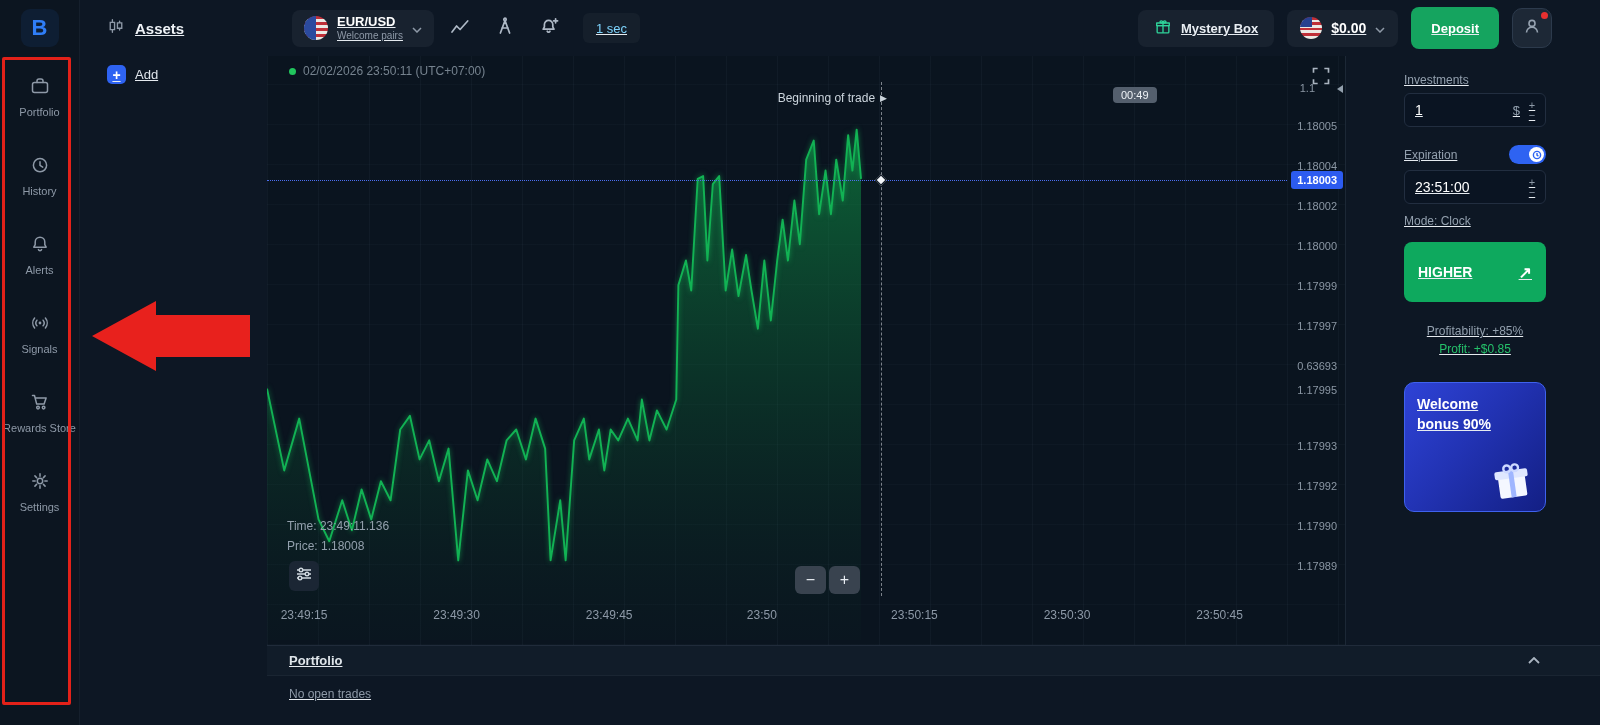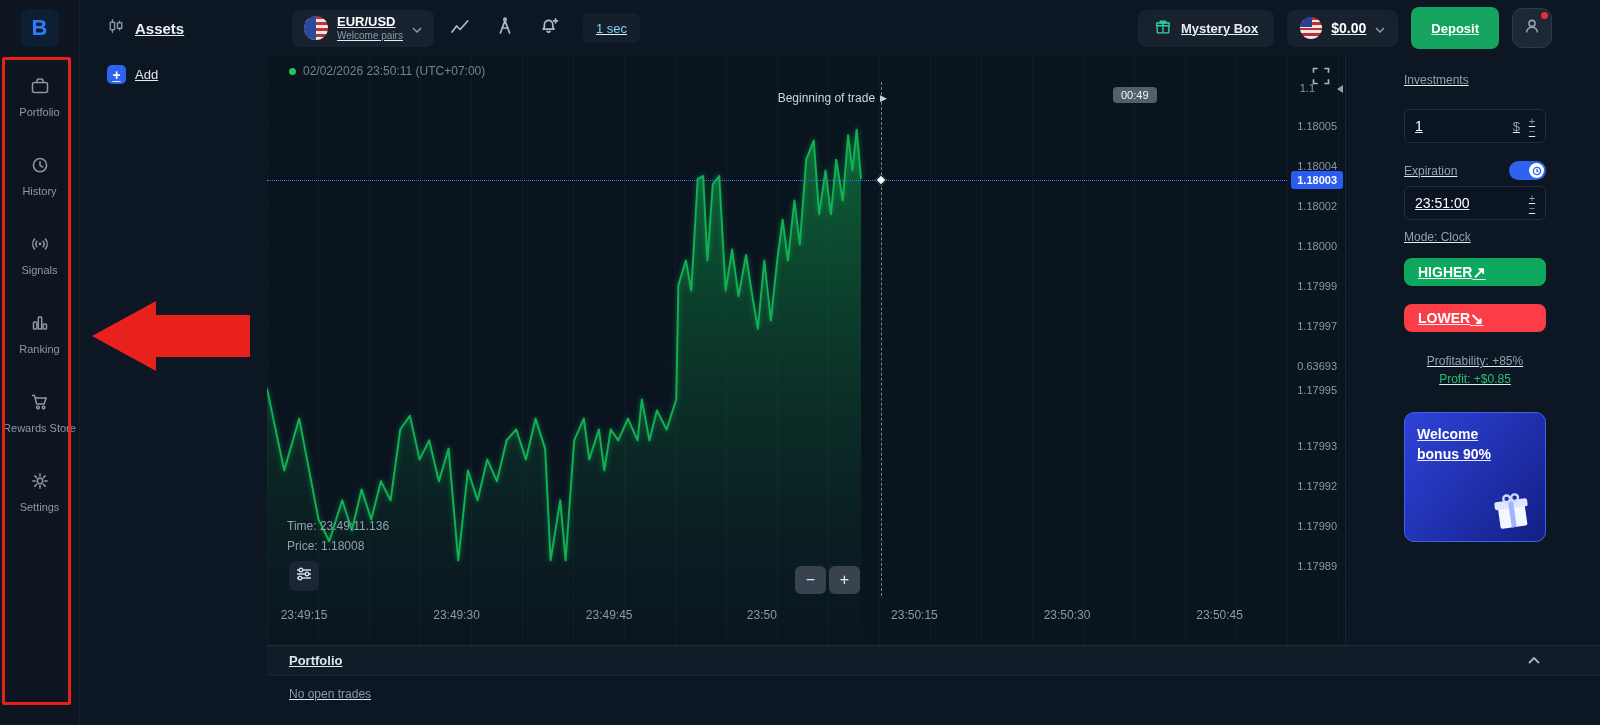--- a/index.html
+++ b/index.html
@@ -119,35 +119,35 @@
                         justify-content:center; cursor:pointer; z-index:6; }
   .chart-settings-btn svg { stroke:#cfd7de; stroke-width:1.4; }
   .zoom-group { position:absolute; left:528px; top:510px; display:flex; gap:3px; z-index:6; }
   .zoom-btn { width:31px; height:28px; background:#39434f; color:#e8edf2; border-radius:6px;
               display:flex; align-items:center; justify-content:center; font-size:16px; cursor:pointer; }
   .time-label { position:absolute; top:552px; transform:translateX(-50%); font-size:12px;
                 color:#8d99a7; z-index:4; white-space:nowrap; }
 
   
   .trade-panel { width:218px; flex-shrink:0; background:#0d1724; padding:17px 54px 0 22px; }
-  .tp-label { font-size:12px; color:#93a0ae; margin-bottom:22px; }
+  .tp-label { font-size:12px; color:#93a0ae; margin-bottom:6px; }
   .tp-input { height:34px; background:#0a1422; border:1px solid #222e40; border-radius:6px;
               display:flex; align-items:center; padding:0 6px 0 10px; cursor:text; }
   .tp-value { font-size:14px; color:#fff; flex:1; }
   .tp-cur { font-size:13px; color:#93a0ae; margin-right:5px; }
   .stepper { display:flex; flex-direction:column; width:14px; }
   .stepper span { font-size:11px; line-height:10px; color:#8d99a7; text-align:center; cursor:pointer; }
   .tp-row { display:flex; align-items:center; justify-content:space-between; margin-top:18px; margin-bottom:6px; }
   .toggle { width:37px; height:19px; background:#2e63f2; border-radius:10px; position:relative; cursor:pointer; }
   .toggle .knob { position:absolute; right:2px; top:2px; width:15px; height:15px; background:#fff;
                   border-radius:50%; display:flex; align-items:center; justify-content:center; }
   .toggle .knob svg { stroke:#2e63f2; fill:none; stroke-width:1.4; }
   .mode-text { font-size:12px; color:#93a0ae; margin:10px 0 14px; }
-  .btn-trade { height:28px; border-radius:8px; display:flex; align-items:center;
-               padding:0 14px; color:#fff; font-weight:bold;
+  .btn-trade { height:60px; border-radius:8px; display:flex; align-items:center;
+               justify-content:space-between; padding:0 14px; color:#fff; font-weight:bold;
                font-size:14px; cursor:pointer; }
   .btn-higher { background:#0ea95e; }
   .btn-lower { background:#fb3d47; margin-top:18px; }
   .trade-arrow { font-size:16px; }
   .profitability { font-size:12px; color:#93a0ae; text-align:center; margin-top:22px; }
   .profit { font-size:12px; color:#25c16a; text-align:center; margin-top:4px; }
   .bonus-card { margin-top:26px; width:142px; height:130px; border-radius:10px; border:1px solid #3f62ee;
                 background:linear-gradient(130deg,#2e43d6 0%, #2233b4 45%, #131f84 100%);
                 position:relative; padding:12px; cursor:pointer; overflow:hidden; }
   .bonus-text { font-size:14px; font-weight:bold; color:#fff; line-height:1.4; width:100px; }
@@ -186,42 +186,41 @@
       <div class="side-item">
         <span>
           <svg width="20" height="20" viewBox="0 0 20 20">
               <circle cx="10" cy="10.2" r="6.6"></circle>
               <path d="M10 6.8v3.6l2.7 1.7"></path>
             </svg>
         </span>
         <span class="lbl">History</span>
       </div>
 
+      <div class="side-item">
+        <span>
+          <svg width="20" height="20" viewBox="0 0 20 20">
+              <path d="M10 3.2a4.8 4.8 0 0 1 4.8 4.8v2.6l1.4 2.6H3.8l1.4-2.6V8A4.8 4.8 0 0 1 10 3.2z"></path>
+              <path d="M8.4 15.6a1.7 1.7 0 0 0 3.2 0"></path>
+            </svg>
+        </span>
+        <span class="lbl">Alerts</span>
+      </div>
 
       <div class="side-item">
         <span>
           <svg width="20" height="20" viewBox="0 0 20 20">
               <circle cx="10" cy="10" r="1.4" fill="#8e99a7" stroke="none"></circle>
               <path d="M6.9 7.2a4.4 4.4 0 0 0 0 5.6M13.1 7.2a4.4 4.4 0 0 1 0 5.6"></path>
               <path d="M4.6 5.1a7.6 7.6 0 0 0 0 9.8M15.4 5.1a7.6 7.6 0 0 1 0 9.8"></path>
             </svg>
         </span>
         <span class="lbl">Signals</span>
       </div>
 
-      <div class="side-item">
-        <span>
-          <svg width="20" height="20" viewBox="0 0 20 20">
-              <rect x="3.5" y="9" width="3.4" height="7" rx="0.8"></rect>
-              <rect x="8.3" y="4" width="3.4" height="12" rx="0.8"></rect>
-              <rect x="13.1" y="11" width="3.4" height="5" rx="0.8"></rect>
-            </svg>
-        </span>
-        <span class="lbl">Ranking</span>
-      </div>
 
       <div class="side-item">
         <span>
           <svg width="20" height="20" viewBox="0 0 20 20">
               <path d="M2.5 3.5h2l2.2 8.6h7.4l2-6.2H5.2"></path>
               <circle cx="8" cy="15.6" r="1.3"></circle>
               <circle cx="13.6" cy="15.6" r="1.3"></circle>
             </svg>
         </span>
         <span class="lbl">Rewards Store</span>
@@ -464,24 +463,20 @@
                 <span>+</span>
                 <span>−</span>
               </span>
             </div>
             <div class="mode-text">Mode: Clock</div>
 
             <div class="btn-trade btn-higher">
               <span>HIGHER</span>
               <span class="trade-arrow">↗</span>
             </div>
-            <div class="btn-trade btn-lower">
-              <span>LOWER</span>
-              <span class="trade-arrow">↘</span>
-            </div>
 
             <div class="profitability">Profitability: +85%</div>
             <div class="profit">Profit: +$0.85</div>
 
             <div class="bonus-card">
               <div class="bonus-text">Welcome bonus 90%</div>
               <span class="bonus-gift">
                 <svg width="48" height="42" viewBox="0 0 48 42">
                   <g transform="rotate(-8 24 26)">
                     <rect x="9" y="17" width="27" height="21" rx="2" fill="#f4f7ff"></rect>

